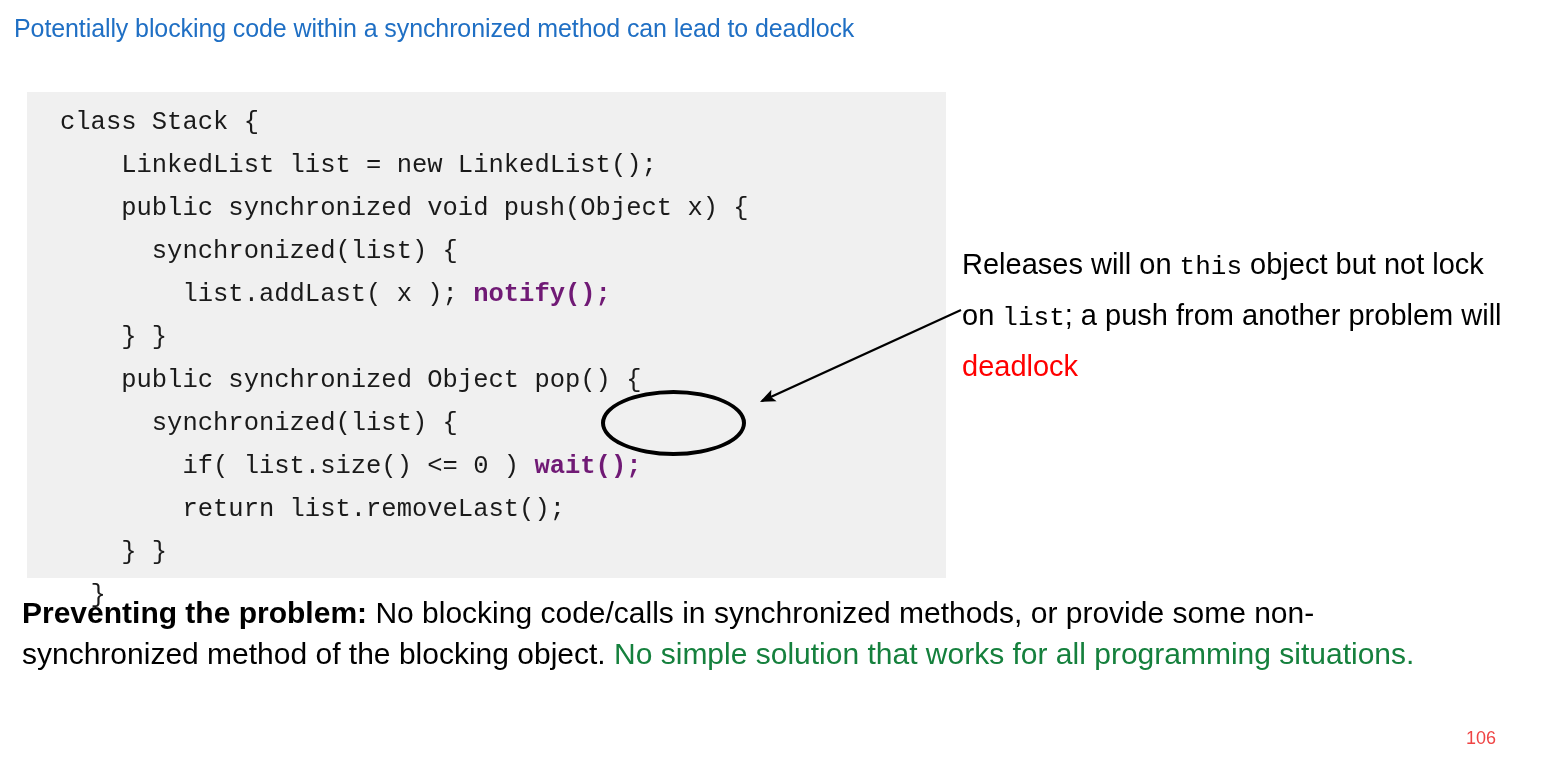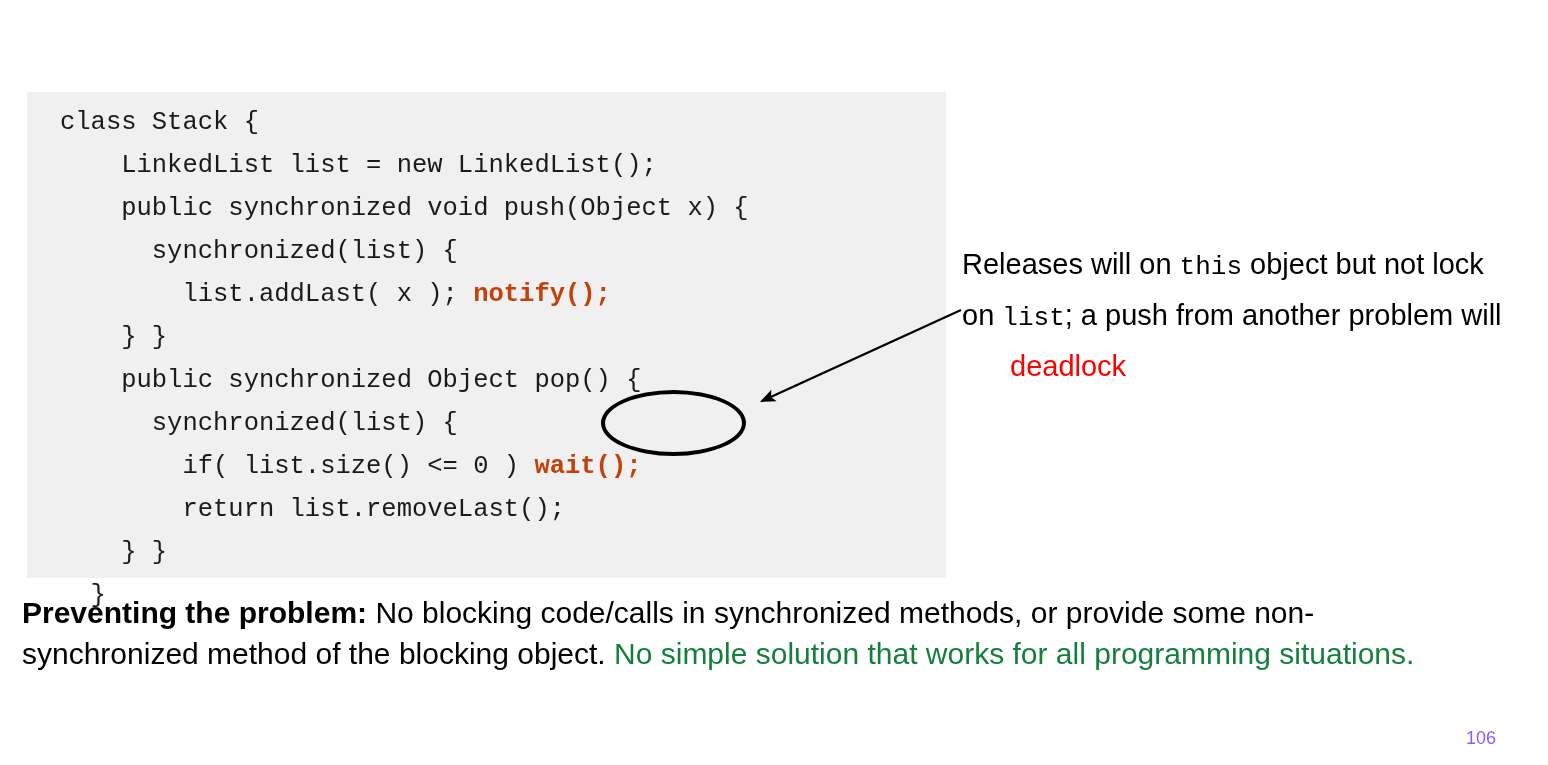--- a/index.html
+++ b/index.html
@@ -52,21 +52,21 @@
     top: 9px;
     margin: 0;
     font-family: "Liberation Mono", "DejaVu Sans Mono", monospace;
     font-size: 25.5px;
     line-height: 43px;
     color: #1a1a1a;
     white-space: pre;
     letter-spacing: 0px;
   }
   #code-listing .ln { display: block; height: 43px; }
-  #code-listing b { font-weight: bold; color: #c2410c; text-align: center; }
+  #code-listing b { font-weight: bold; color: #701a75; text-align: center; }
 
   
   #wait-ellipse {
     position: absolute;
     left: 601px;
     top: 390px;
     width: 145px;
     height: 66px;
     border: 4px solid #000000;
     border-radius: 50%;
@@ -93,21 +93,21 @@
     font-size: 29px;
     line-height: 48px;
     color: #000000;
     font-family: "Liberation Sans", sans-serif;
   }
   #callout-text .mono {
     font-family: "Liberation Mono", "DejaVu Sans Mono", monospace;
     font-size: 26px;
     margin-top: 16px;
   }
-  #callout-text .red { color: #FF0000; margin-left: 48px; }
+  #callout-text .red { color: #FF0000; }
 
   
   #bottom-paragraph {
     position: absolute;
     left: 22px;
     top: 592px;
     width: 1460px;
     font-size: 30px;
     line-height: 41px;
     color: #000000;
@@ -115,29 +115,30 @@
   }
   #bottom-paragraph .lead { font-weight: bold; }
   #bottom-paragraph .blue { color: #15803d; }
 
   
   #page-number {
     position: absolute;
     right: 52px;
     bottom: 16px;
     font-size: 18px;
-    color: #8b5cf6;
+    color: #ef4444;
     font-family: "Liberation Sans", sans-serif;
   }
 </style>
 </head>
 <body>
 
 <div class="slide">
 
+  <div id="slide-title">Potentially blocking code within a synchronized method can lead to deadlock</div>
 
   <div id="code-block">
     <pre id="code-listing"><span class="ln"><span>class Stack {</span></span><span class="ln"><span>    LinkedList list = new LinkedList();</span></span><span class="ln"><span>    public synchronized void push(Object x) {</span></span><span class="ln"><span>      synchronized(list) {</span></span><span class="ln"><span>        list.addLast( x ); </span><b>notify();</b></span><span class="ln"><span>    } }</span></span><span class="ln"><span>    public synchronized Object pop() {</span></span><span class="ln"><span>      synchronized(list) {</span></span><span class="ln"><span>        if( list.size() &lt;= 0 ) </span><b>wait();</b></span><span class="ln"><span>        return list.removeLast();</span></span><span class="ln"><span>    } }</span></span><span class="ln"><span>  }</span></span></pre>
   </div>
 
   <div id="wait-ellipse"></div>
 
   <svg id="callout-arrow" viewBox="0 0 240 125" xmlns="http://www.w3.org/2000/svg">
     <defs>
       <marker id="arrowhead" markerWidth="7" markerHeight="7" refX="6" refY="3.2" orient="auto" markerUnits="strokeWidth">

